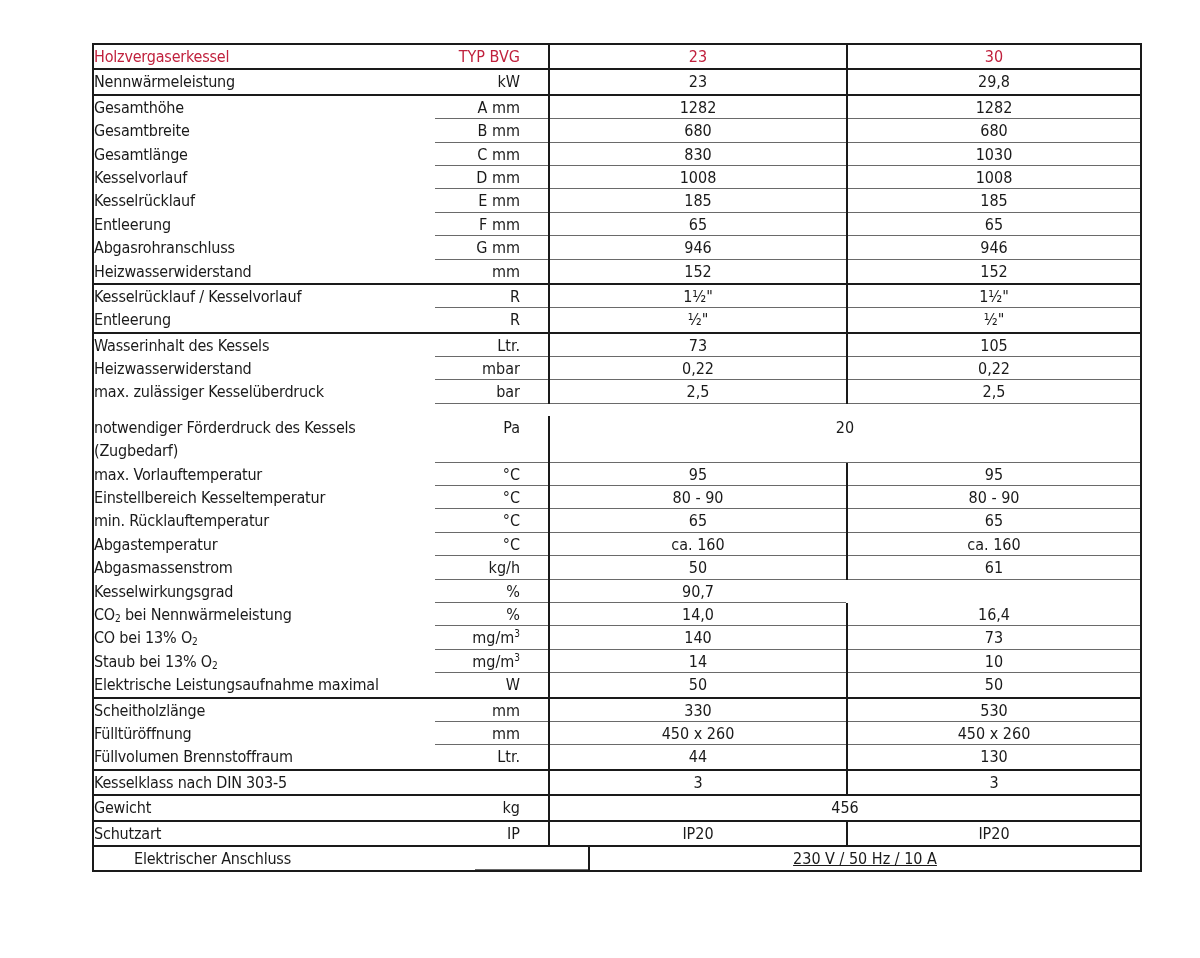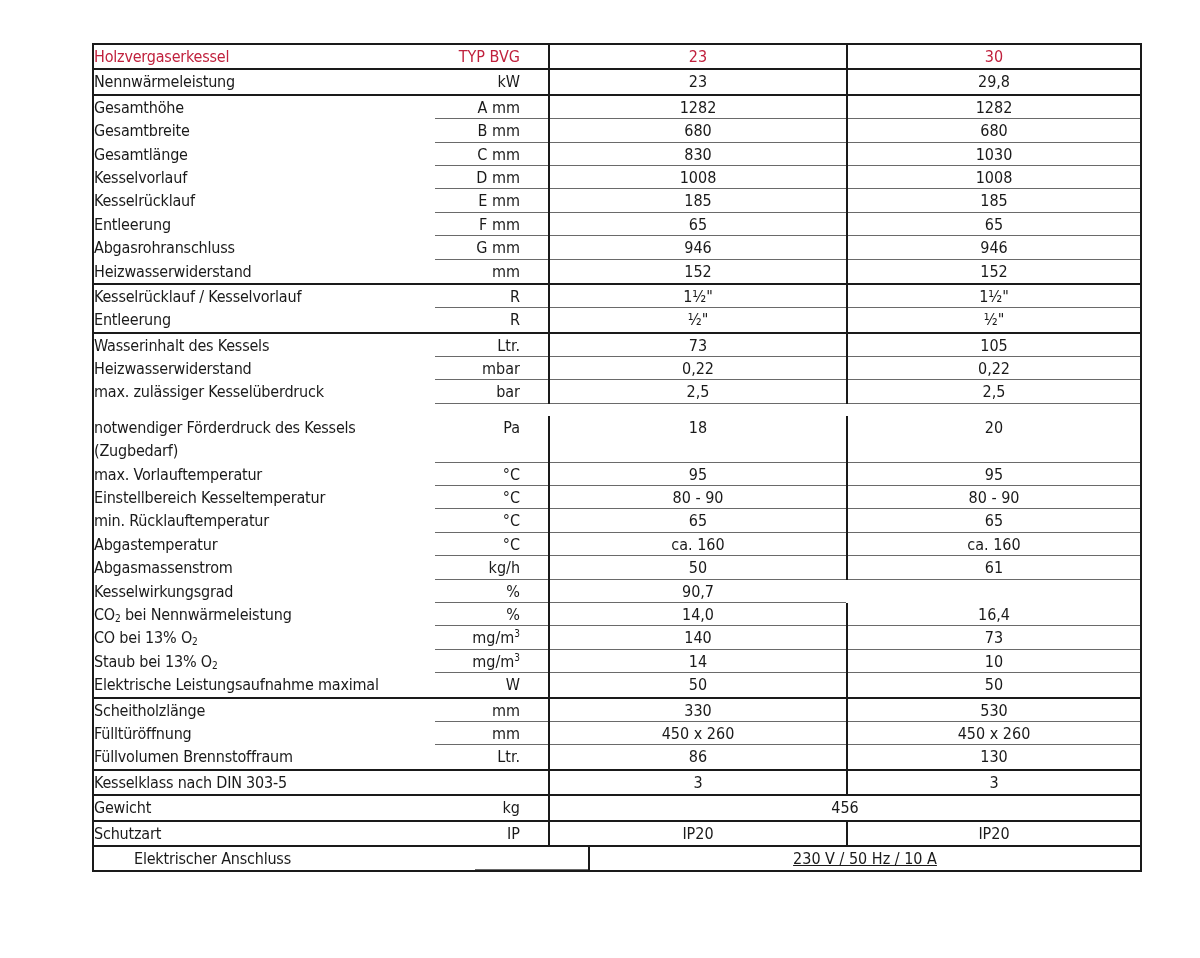--- a/index.html
+++ b/index.html
@@ -121,21 +121,20 @@
         <div class="unit">bar</div>
         <div class="v1">2,5</div>
         <div class="v2">2,5</div>
       </div>
       <div class="row thin tall">
         <div class="lab ml">
           <div>notwendiger Förderdruck des Kessels</div>
           <div>(Zugbedarf)</div>
         </div>
         <div class="unit">Pa</div>
-        <div class="v1">18</div>
         <div class="v2">20</div>
       </div>
       <div class="row thin">
         <div class="lab">max. Vorlauftemperatur</div>
         <div class="unit">°C</div>
         <div class="v1">95</div>
         <div class="v2">95</div>
       </div>
       <div class="row thin">
         <div class="lab">Einstellbereich Kesseltemperatur</div>
@@ -198,21 +197,21 @@
       </div>
       <div class="row thin">
         <div class="lab">Fülltüröffnung</div>
         <div class="unit">mm</div>
         <div class="v1">450 x 260</div>
         <div class="v2">450 x 260</div>
       </div>
       <div class="row thick">
         <div class="lab">Füllvolumen Brennstoffraum</div>
         <div class="unit">Ltr.</div>
-        <div class="v1">86</div>
+        <div class="v1">44</div>
         <div class="v2">130</div>
       </div>
       <div class="row thick">
         <div class="lab">Kesselklass nach DIN 303-5</div>
         <div class="unit"></div>
         <div class="v1">3</div>
         <div class="v2">3</div>
       </div>
       <div class="row thick">
         <div class="lab">Gewicht</div>

